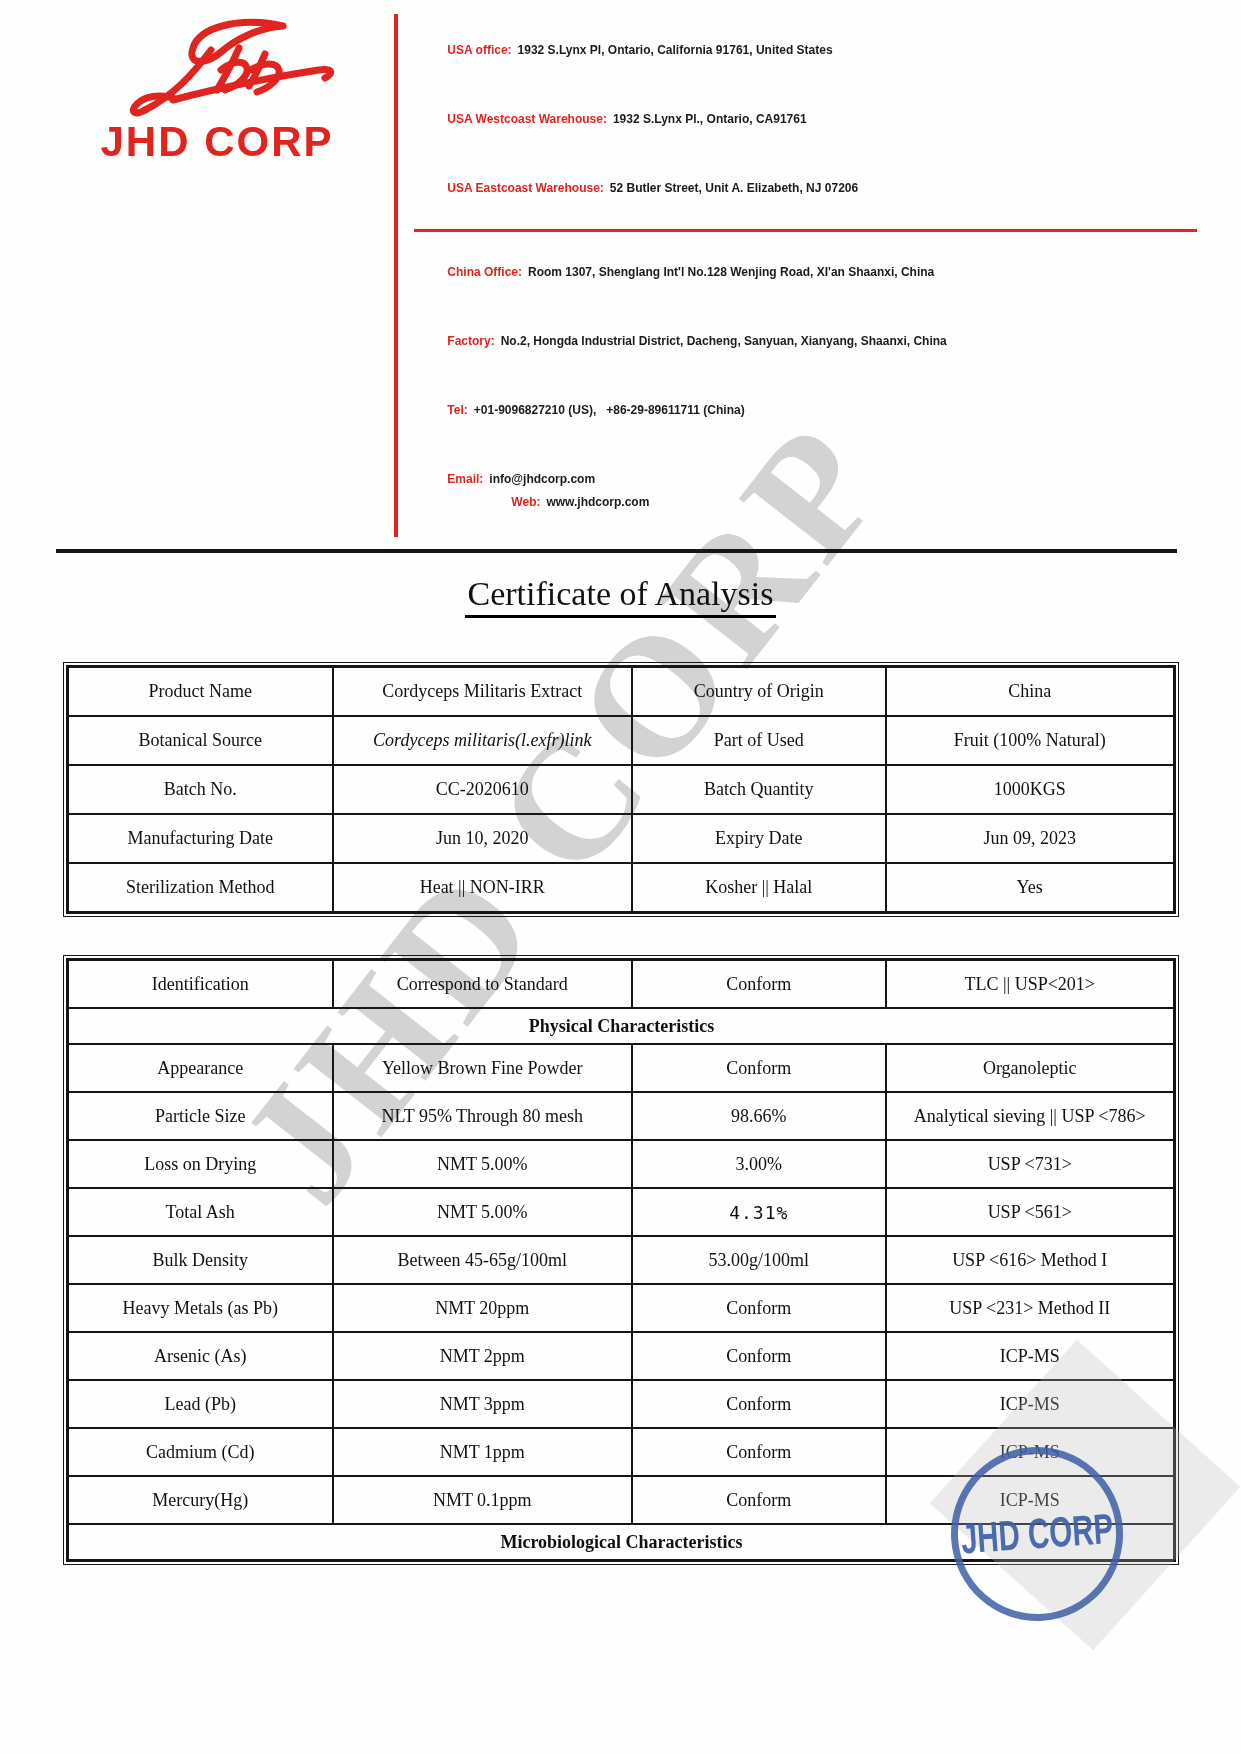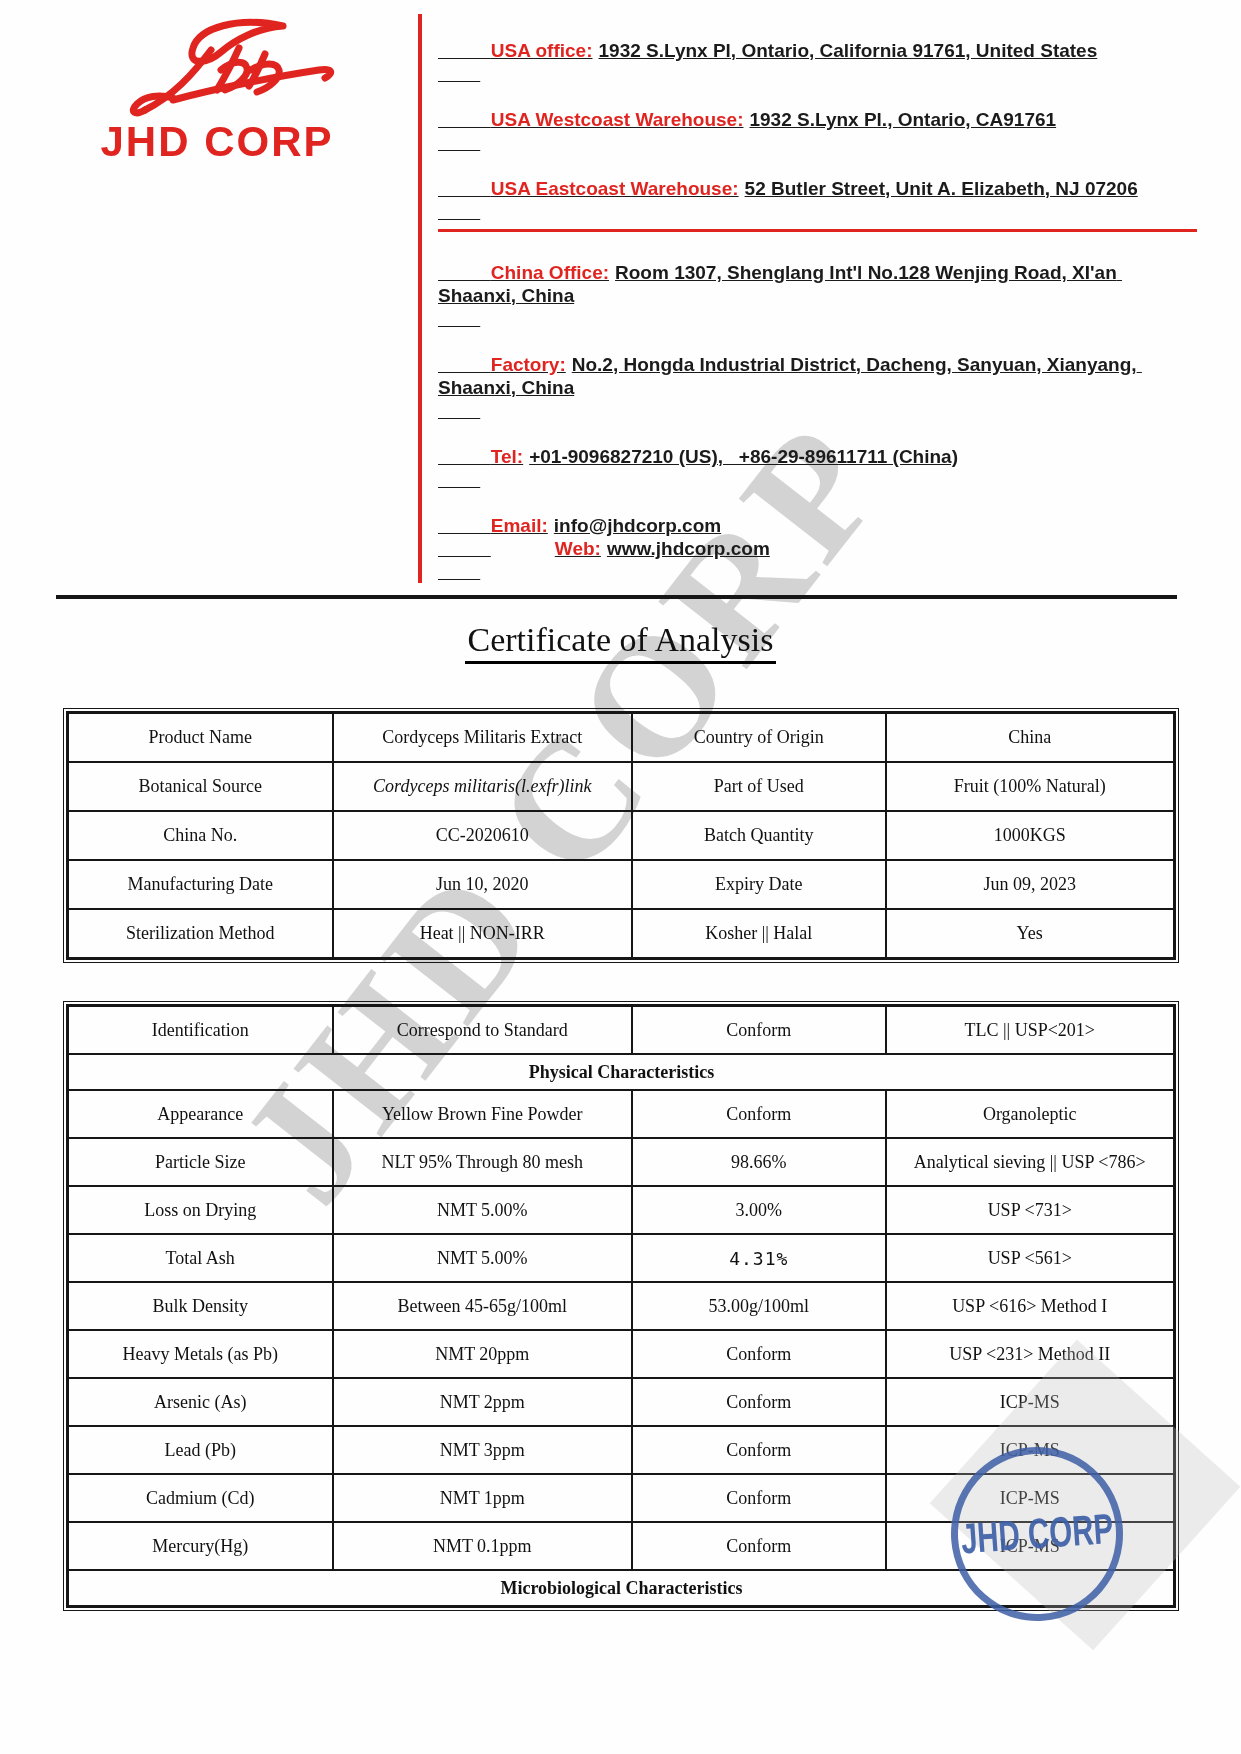--- a/index.html
+++ b/index.html
@@ -50,24 +50,24 @@
   .content{position:relative;z-index:1;}
   
   .hdr{display:flex;padding:14px 44px 0 52px;}
   .logo-block{width:330px;text-align:center;flex:none;}
   .logo-script{display:block;margin:0 auto;}
   .logo-name{
     font-family:"Liberation Sans",sans-serif;font-weight:bold;
     font-size:42px;letter-spacing:2px;color:var(--red);margin-top:0px;
   }
   .addr{
-    flex:1;margin-left:36px;border-left:4px solid var(--red);
+    flex:1;margin-left:12px;border-left:4px solid var(--red);
     padding:2px 0 0 16px;
     font-family:"Liberation Sans",sans-serif;
-    font-size:19px;font-weight:bold;color:#1b1b1b;text-decoration:underline;
+    font-size:12px;font-weight:bold;color:#1b1b1b;
   }
   .addr-line{line-height:23px;white-space:pre-wrap;}
   .addr-label{color:var(--red);margin-right:6px;}
   .addr-sep{border:none;border-top:3px solid var(--red);margin:6px 0 6px 0;}
   .weblabel{margin-left:64px;}
   .top-rule{margin:12px 64px 0 56px;border:none;border-top:4px solid var(--ink);}
   
   .title-wrap{text-align:center;margin-top:22px;}
   .title{
     display:inline-block;font-size:34px;font-weight:normal;
@@ -164,21 +164,21 @@
           <td class="lbl">Country of Origin</td>
           <td>China</td>
         </tr>
         <tr>
           <td class="lbl">Botanical Source</td>
           <td class="italic">Cordyceps militaris(l.exfr)link</td>
           <td class="lbl">Part of Used</td>
           <td>Fruit (100% Natural)</td>
         </tr>
         <tr>
-          <td class="lbl">China No.</td>
+          <td class="lbl">Batch No.</td>
           <td>CC-2020610</td>
           <td class="lbl">Batch Quantity</td>
           <td>1000KGS</td>
         </tr>
         <tr>
           <td class="lbl">Manufacturing Date</td>
           <td>Jun 10, 2020</td>
           <td class="lbl">Expiry Date</td>
           <td>Jun 09, 2023</td>
         </tr>

